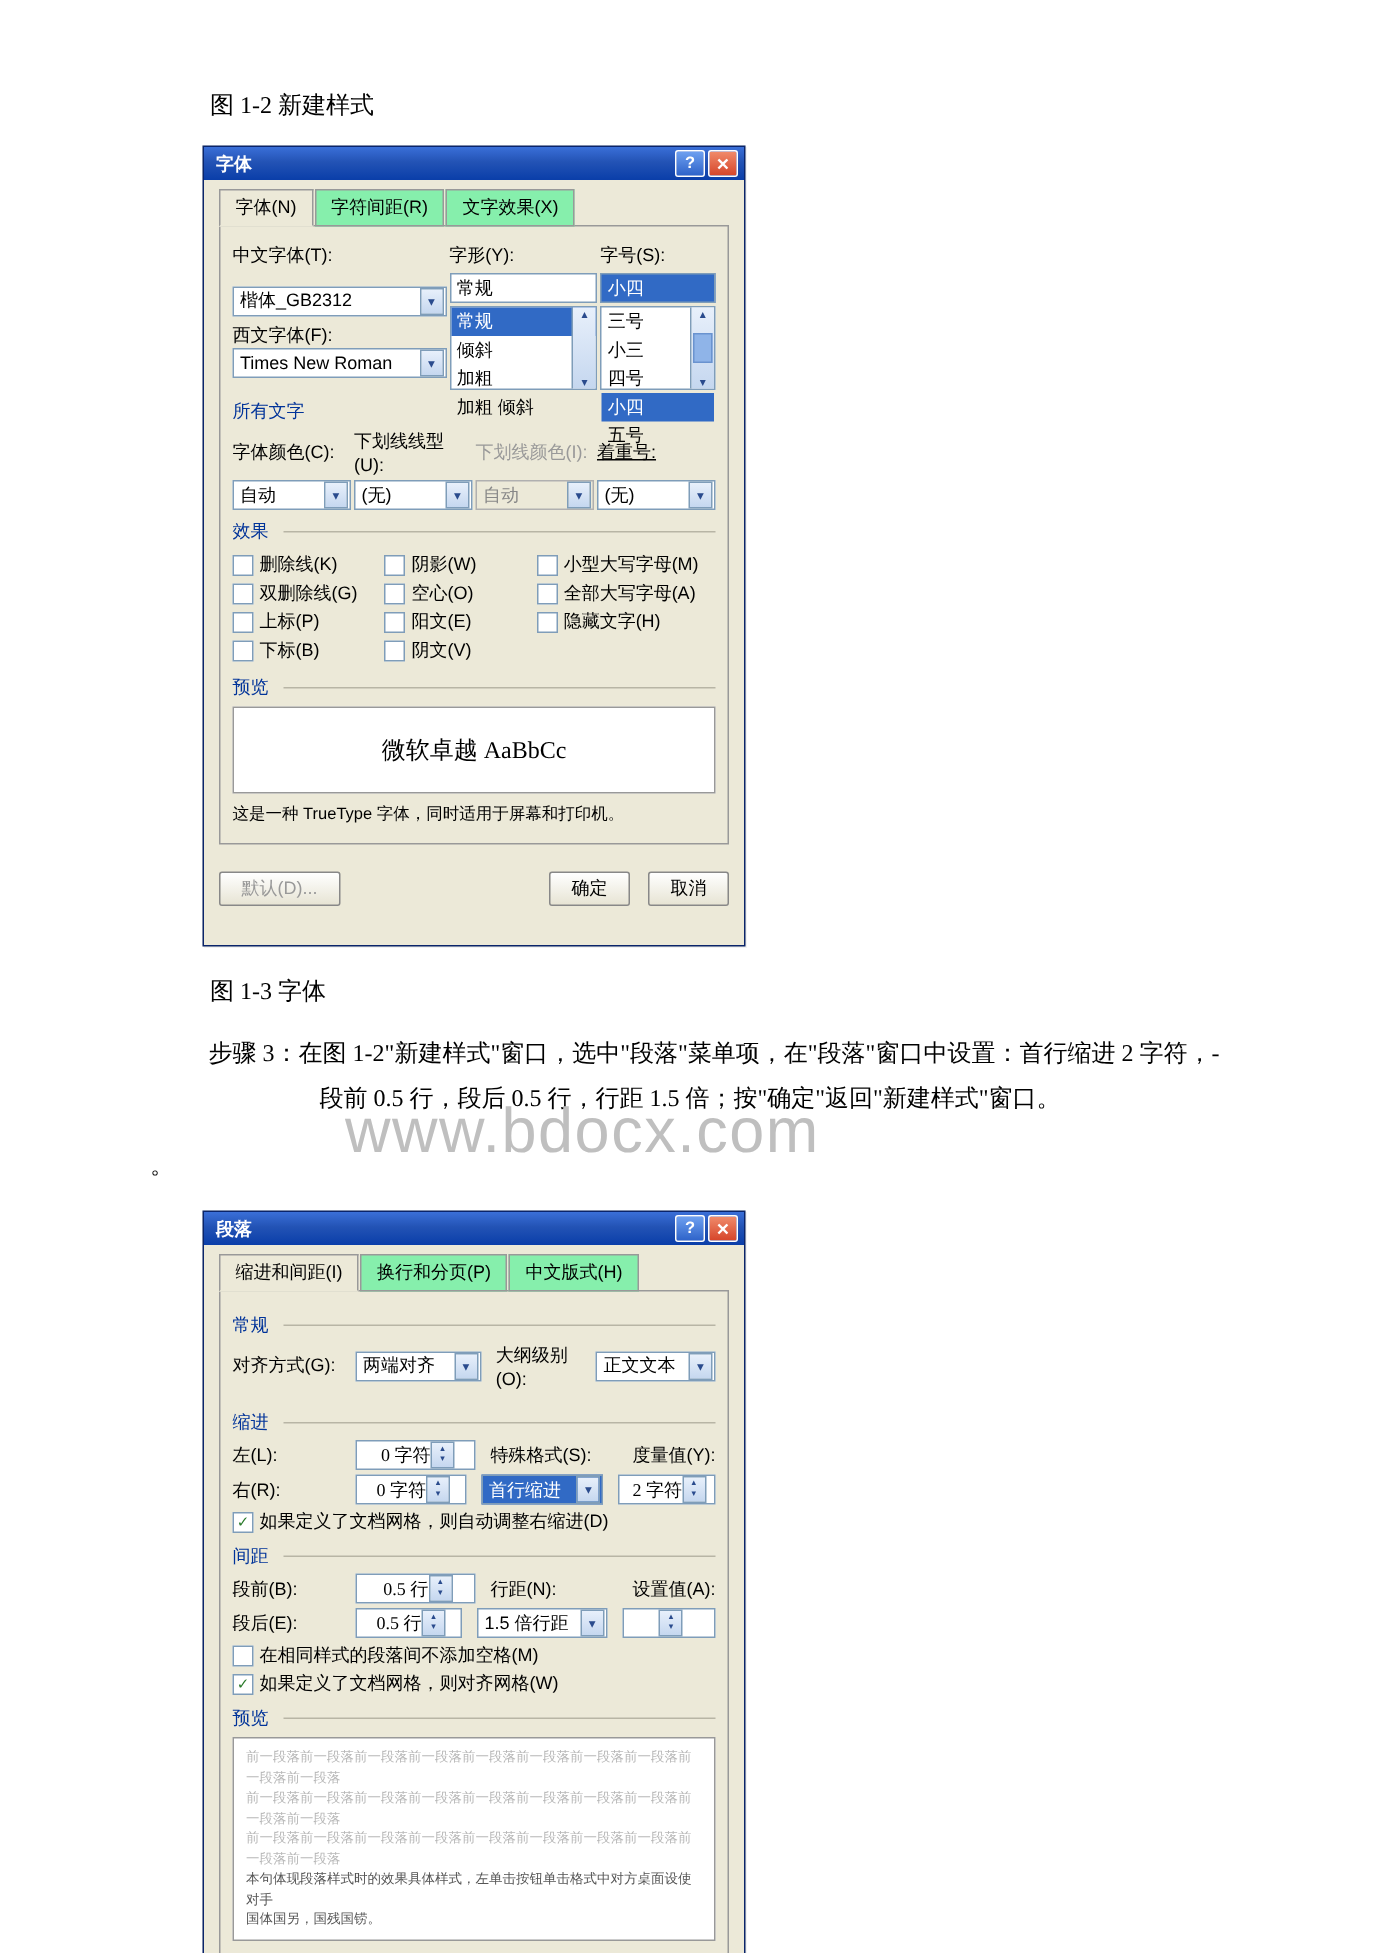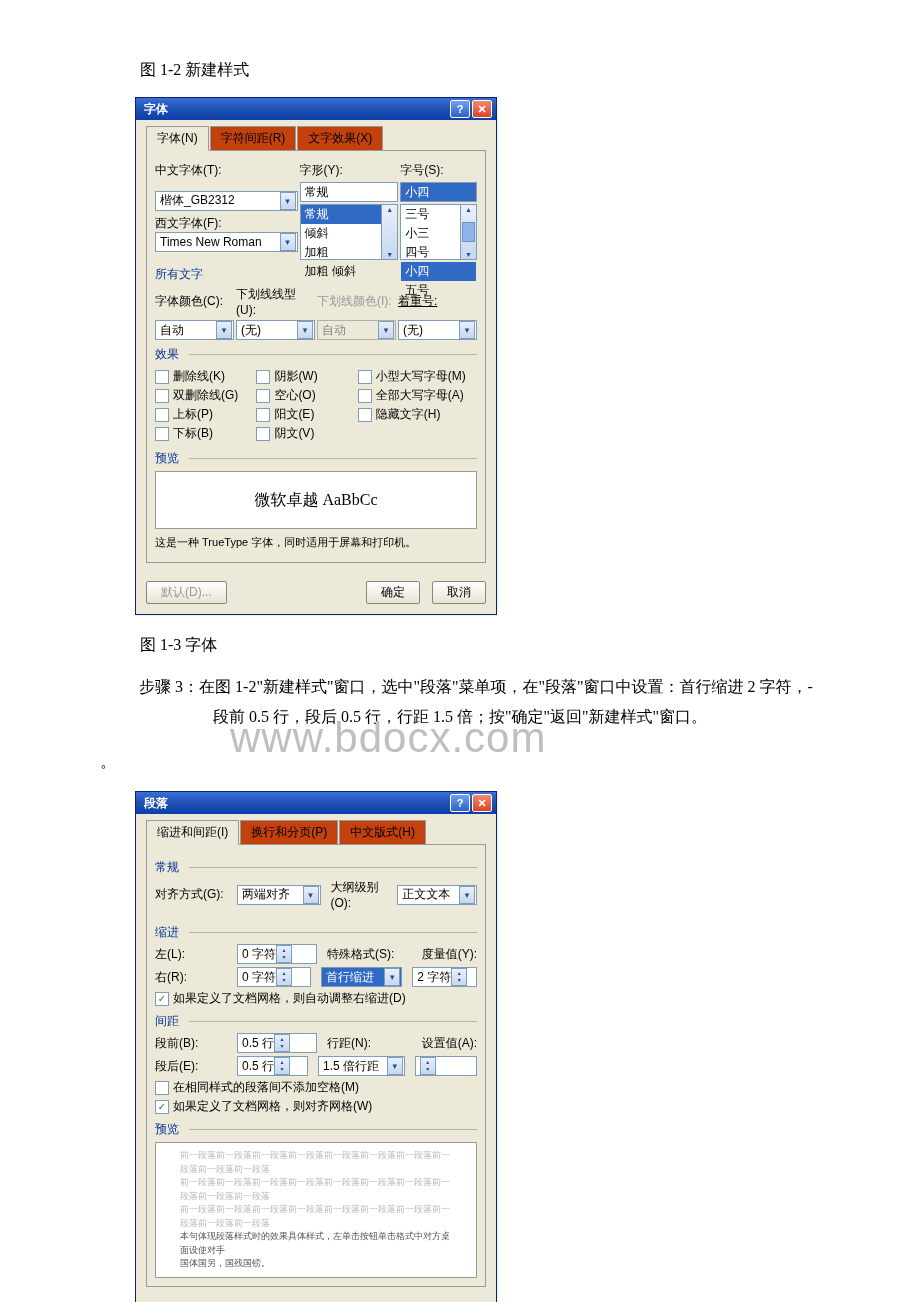--- a/index.html
+++ b/index.html
@@ -80,21 +80,21 @@
     padding: 3px 10px;
     border: 1px solid #999;
     border-bottom: 1px solid #ece9d8;
     background: #ece9d8;
     position: relative;
     z-index: 2;
     margin-right: -1px;
   }
   .tab.inactive {
     border-bottom: 1px solid #999;
-    background: #c2410c;
+    background: #86efac;
     z-index: 1;
   }
   .tab-panel {
     border: 1px solid #999;
     padding: 8px;
     background: #ece9d8;
   }
   .row { display: flex; align-items: center; margin: 3px 0; gap:2px;}
   .lbl { min-width: 80px; }
   .section-title { color: #003399; margin: 6px 0 2px 0; }
@@ -113,21 +113,21 @@
   }
   .combo { justify-content: space-between; }
   .combo.disabled, .textin.disabled { background:#ece9d8; color:#888; border-color:#b0b0b0;}
   .combo .arrow, .spin .arrows {
     width:14px; height:16px; margin-right:-3px;
     background: linear-gradient(#e8f0fb,#c5d7ef);
     border:1px solid #7f9db9;
     display:flex; align-items:center; justify-content:center;
     font-size:9px; color:#2a4b8d;
   }
-  .spin { justify-content: flex-start; }
+  .spin { justify-content: center; font-family: Liberation Serif, serif; }
   .spin .arrows { flex-direction:column; font-size:6px; line-height:7px; }
   .listbox {
     background:#fff; border:1px solid #7f9db9;
     padding:0; font-size:12px;
     display:flex; flex-direction:column;
     position:relative;
   }
   .listbox .item { padding:1px 4px; white-space:nowrap;}
   .listbox .item.sel { background:#316ac5; color:#fff; }
   .listbox .scroll {
@@ -144,35 +144,35 @@
     display:flex;align-items:center;justify-content:center;font-size:10px;color:#2a7a2a;
   }
   .chk .box.checked::after{content:"✓";}
   .btn {
     border:1px solid #888; background:linear-gradient(#fff,#e7e4d4);
     padding:2px 14px; border-radius:2px; font-size:12px;
   }
   .btn.disabled{ color:#999; }
   .dlg-footer {
     display:flex; justify-content:flex-end; gap:8px;
-    padding:8px 10px 10px 10px;
+    padding:8px 10px 26px 10px;
   }
   .dlg-footer.between { justify-content:space-between; align-items:center;}
   .preview-box {
     border:1px solid #999; background:#fff;
     height:56px; display:flex; flex-direction:column;
     align-items:center; justify-content:center;
     margin:4px 0; font-family:"楷体","KaiTi",serif;
   }
   .fontnote { font-size:11px; padding:2px 0 4px 0;}
   .underline { text-decoration: underline; }
   
   .para-preview {
     border:1px solid #999; background:#fff;
-    padding:6px 24px; font-size:9px; color:#b8b8b8; line-height:1.5;
+    padding:6px 8px; font-size:9px; color:#b8b8b8; line-height:1.5;
     margin:4px 0 0 0;
   }
   .para-preview .dark { color:#555; }
 </style>
 </head>
 <body>
 
 <div class="caption">图 1-2 新建样式</div>
 
 <div class="dialog" style="position:relative;">

